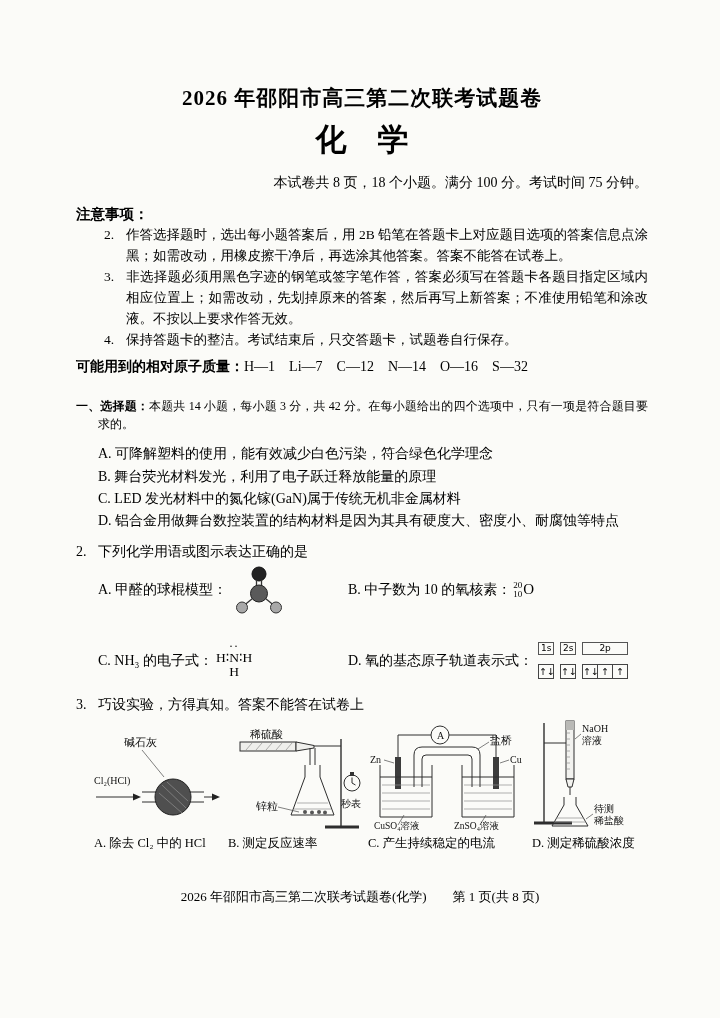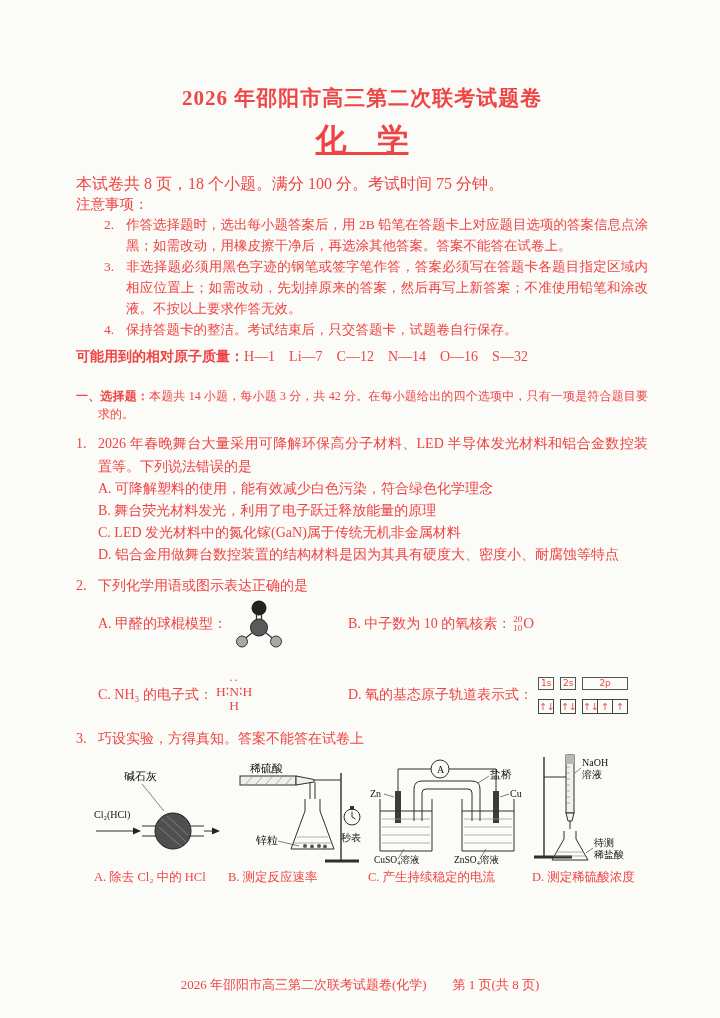--- a/index.html
+++ b/index.html
@@ -1,28 +1,28 @@
 <!DOCTYPE html>
 <html><head>
 <meta charset="utf-8">
 <style>
   * { margin:0; padding:0; box-sizing:border-box; }
   html,body { background:#e9e9e7; }
   .page {
     width:720px; height:1018px; margin:0 auto; position:relative;
-    background:#fbfbf8; color:#ef4444; overflow:hidden;
+    background:#fbfbf8; color:#000000; overflow:hidden;
     font-family:"Liberation Serif","DejaVu Serif",serif;
   }
   .content { padding:86px 72px 0 76px; }
 
   .title   { text-align:center; font-size:21px; font-weight:bold; letter-spacing:1px; line-height:1.15; }
-  .subject { text-align:center; font-size:31px; font-weight:bold; margin-top:13px; line-height:1.1;text-decoration:underline; }
-  .info    { text-align:left; font-size:16px; margin-top:17px; }
-
-  .notice-head { font-size:14.5px; font-weight:normal; }
+  .subject { text-align:center; font-size:31px; font-weight:bold; margin-top:13px; line-height:1.1; }
+  .info    { text-align:right; font-size:14px; margin-top:17px; }
+
+  .notice-head { font-size:14.5px; font-weight:bold; margin-top:13px; }
   .notice-item { font-size:13.5px; line-height:1.56; padding-left:50px; text-indent:-22px; text-align:justify; }
   .n-num { display:inline-block; width:22px; text-indent:0; }
 
   .atomic { margin-top:7px; font-size:14px; }
   .atomic b { font-weight:bold; }
 
   .section-head { margin-top:21px; font-size:12px; line-height:1.58; padding-left:22px; text-indent:-22px; text-align:justify; }
   .section-head b { font-weight:bold; }
 
   .q { margin-top:9px; font-size:14px; line-height:1.58; }
@@ -59,21 +59,21 @@
 
   .dsvg line, .dsvg polyline, .dsvg path { stroke:#2e2e2e; stroke-width:1; fill:none; }
   .dsvg .lt  { stroke:#8f8f8f; stroke-width:0.7; }
   .dsvg .ldr { stroke:#4a4a4a; stroke-width:0.7; }
   .dsvg .thick { stroke-width:3; }
   .dsvg .mid { stroke-width:1.4; }
   .dsvg text { font-family:"Liberation Serif","DejaVu Serif",serif; font-size:11px; fill:#111; }
   .dsvg .sm { font-size:10px; }
   .dsvg .xs { font-size:9.5px; }
 
-  .footer { position:absolute; left:0; right:0; top:976px; text-align:center; font-size:13px; }
+  .footer { position:absolute; left:0; right:0; top:888px; text-align:center; font-size:13px; }
 </style>
 </head>
 <body>
 
 <div class="page">
   <div class="content">
 
     <div class="title">2026 年邵阳市高三第二次联考试题卷</div>
     <div class="subject">化　学</div>
     <div class="info">本试卷共 8 页，18 个小题。满分 100 分。考试时间 75 分钟。</div>
@@ -81,21 +81,20 @@
     <div class="notice-head">注意事项：</div>
     <div class="notice-item"><span class="n-num">2.</span><span>作答选择题时，选出每小题答案后，用 2B 铅笔在答题卡上对应题目选项的答案信息点涂黑；如需改动，用橡皮擦干净后，再选涂其他答案。答案不能答在试卷上。</span></div>
     <div class="notice-item"><span class="n-num">3.</span><span>非选择题必须用黑色字迹的钢笔或签字笔作答，答案必须写在答题卡各题目指定区域内相应位置上；如需改动，先划掉原来的答案，然后再写上新答案；不准使用铅笔和涂改液。不按以上要求作答无效。</span></div>
     <div class="notice-item"><span class="n-num">4.</span><span>保持答题卡的整洁。考试结束后，只交答题卡，试题卷自行保存。</span></div>
 
     <div class="atomic"><b>可能用到的相对原子质量：</b><span>H—1　Li—7　C—12　N—14　O—16　S—32</span></div>
 
     <div class="section-head"><b>一、选择题：</b><span>本题共 14 小题，每小题 3 分，共 42 分。在每小题给出的四个选项中，只有一项是符合题目要求的。</span></div>
 
     <div class="q">
-      <div class="q-stem"><span class="q-num">1.</span><span>2026 年春晚舞台大量采用可降解环保高分子材料、LED 半导体发光材料和铝合金数控装置等。下列说法错误的是</span></div>
       <div class="opt">A. 可降解塑料的使用，能有效减少白色污染，符合绿色化学理念</div>
       <div class="opt">B. 舞台荧光材料发光，利用了电子跃迁释放能量的原理</div>
       <div class="opt">C. LED 发光材料中的氮化镓(GaN)属于传统无机非金属材料</div>
       <div class="opt">D. 铝合金用做舞台数控装置的结构材料是因为其具有硬度大、密度小、耐腐蚀等特点</div>
     </div>
 
     <div class="q">
       <div class="q-stem"><span class="q-num">2.</span><span>下列化学用语或图示表达正确的是</span></div>
       <div class="q2-grid">
 

